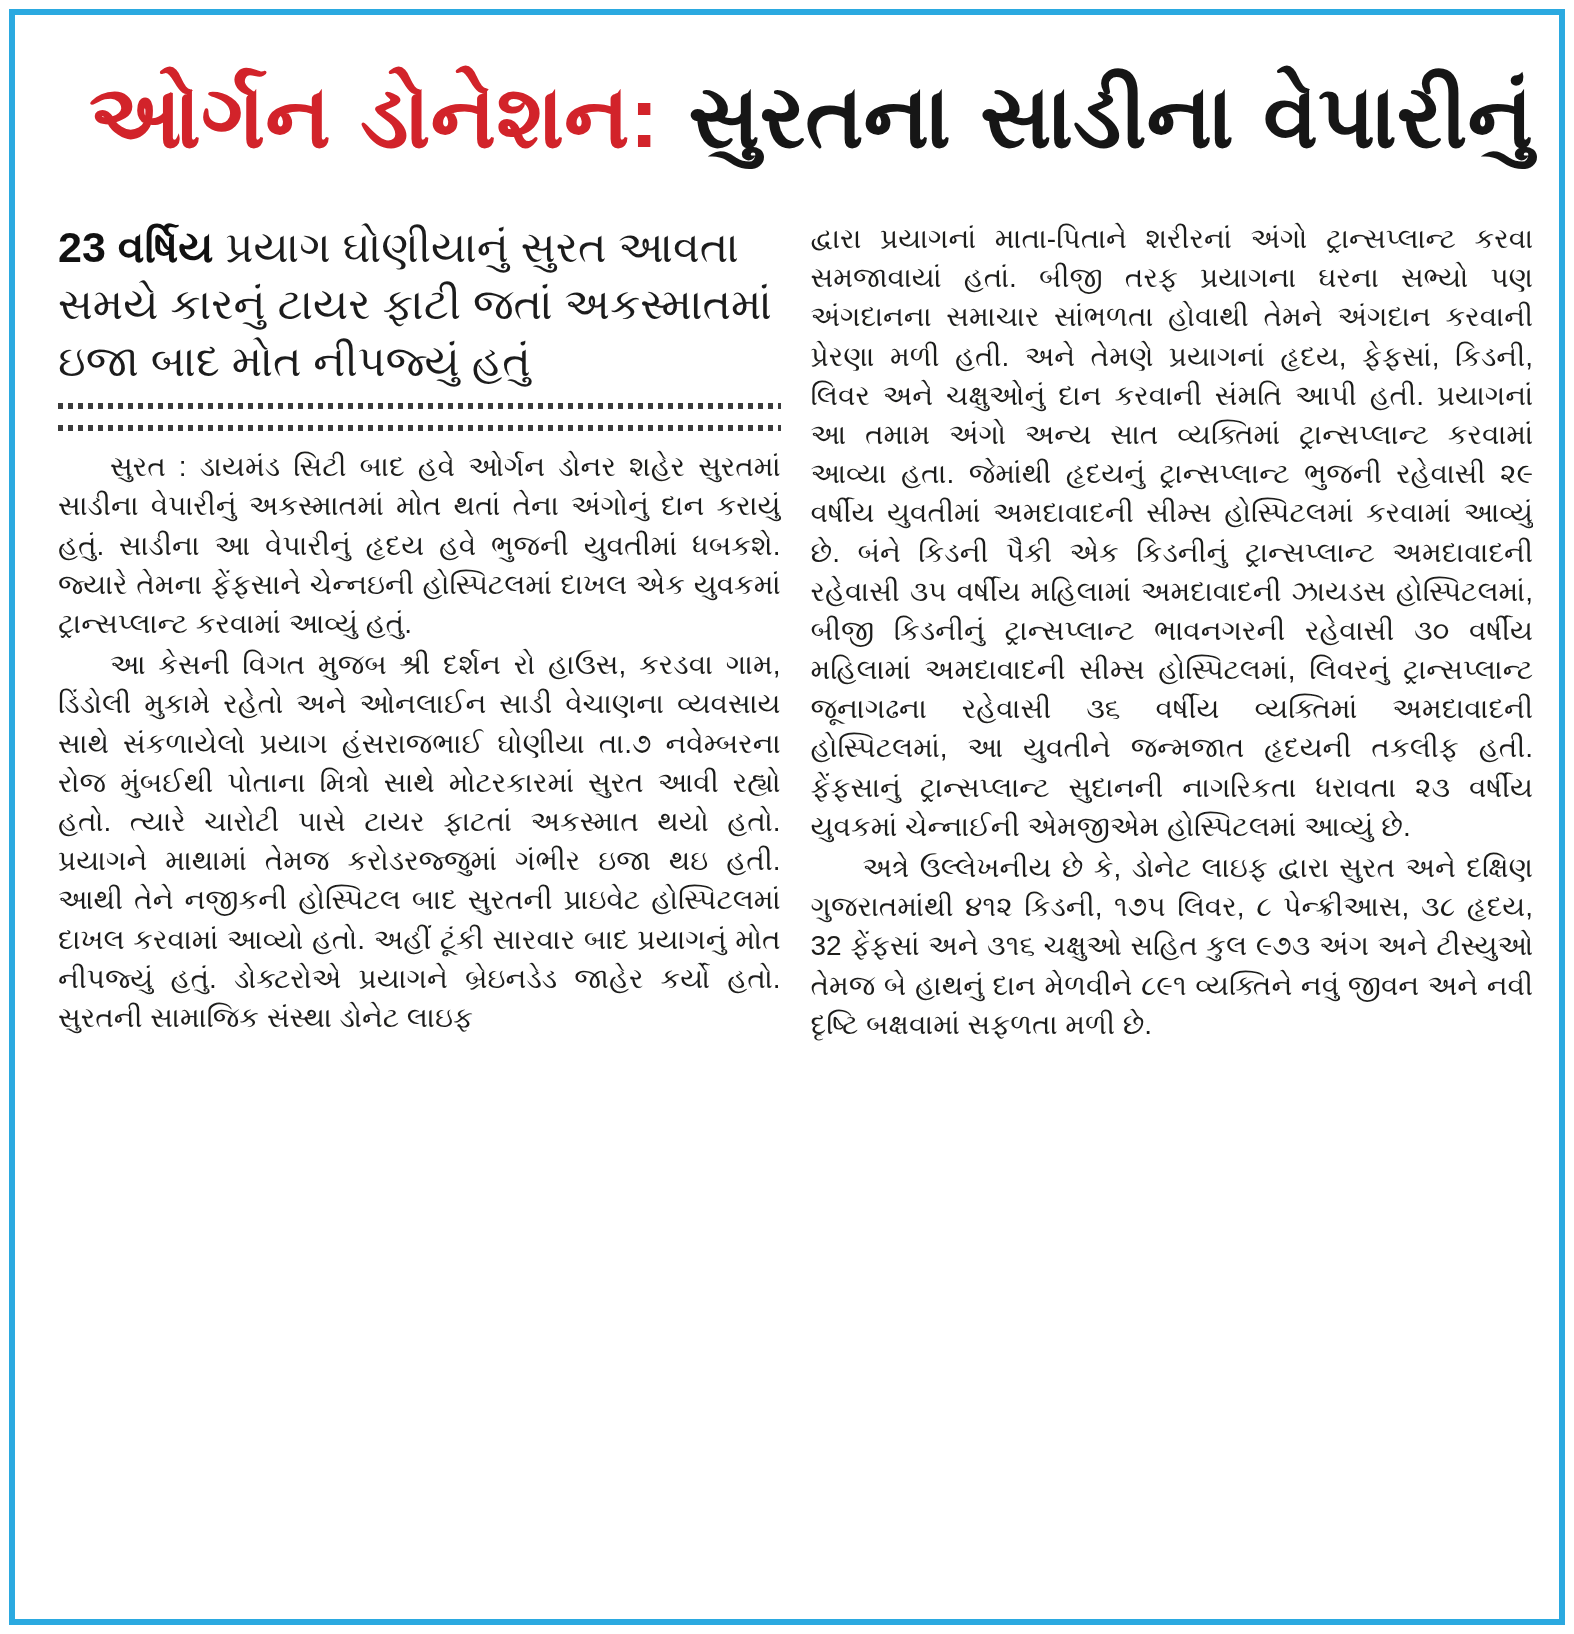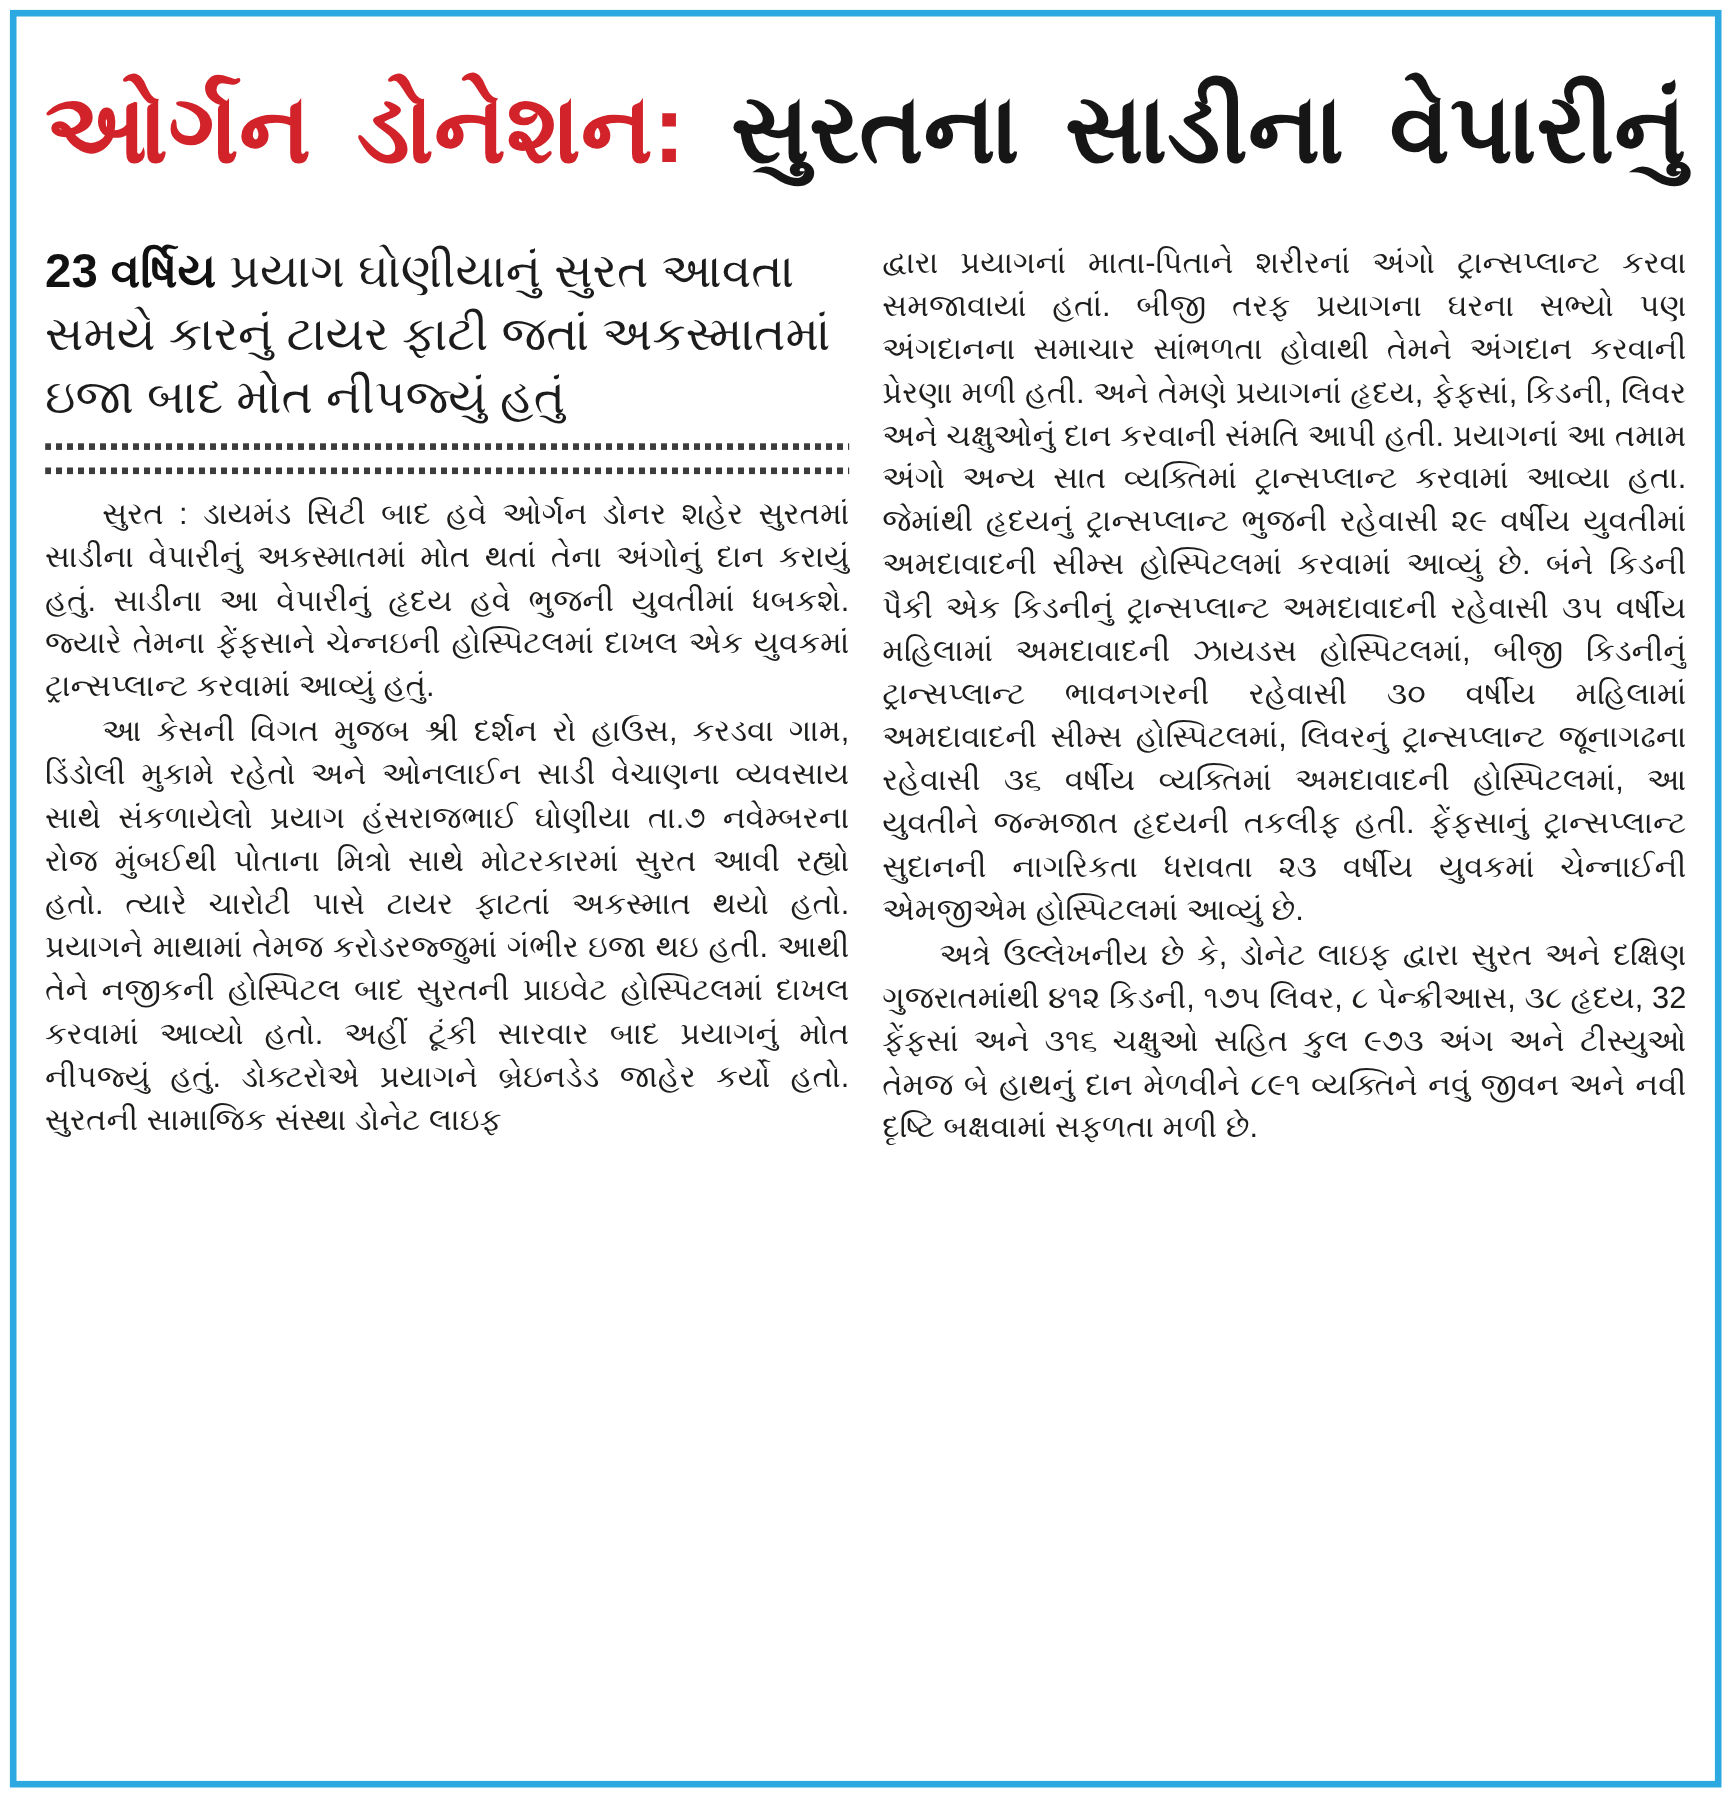--- a/index.html
+++ b/index.html
@@ -34,31 +34,33 @@
     margin: 0 0 18px 0;
   }
   .h-line {
     font-size: 88px;
     line-height: 168px;
     letter-spacing: 0px;
     text-align: justify;
     text-align-last: justify;
     white-space: normal;
     color: #161616;
+    margin-left: 48px;
   }
   .h-line .kicker {
     color: #d2232a;
   }
   
   .columns {
     display: flex;
     gap: 30px;
     align-items: flex-start;
     height: 1230px;
     overflow: hidden;
+    margin-left: 17px;
   }
   .col {
     flex: 1 1 0;
     min-width: 0;
   }
   
   .standfirst {
     font-size: 43px;
     line-height: 1.32;
     color: #1c1c1c;

